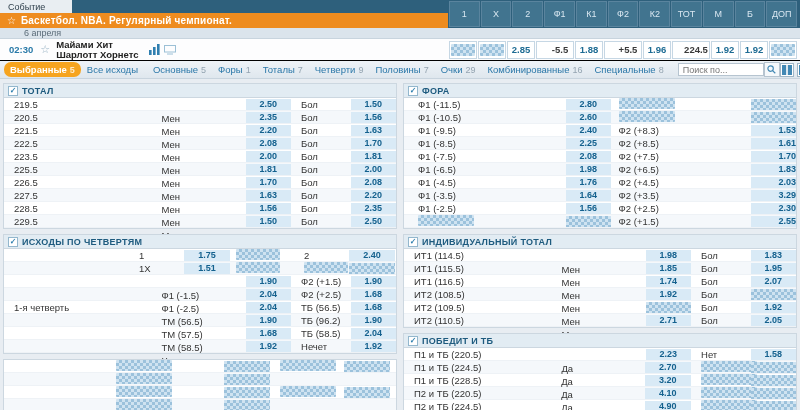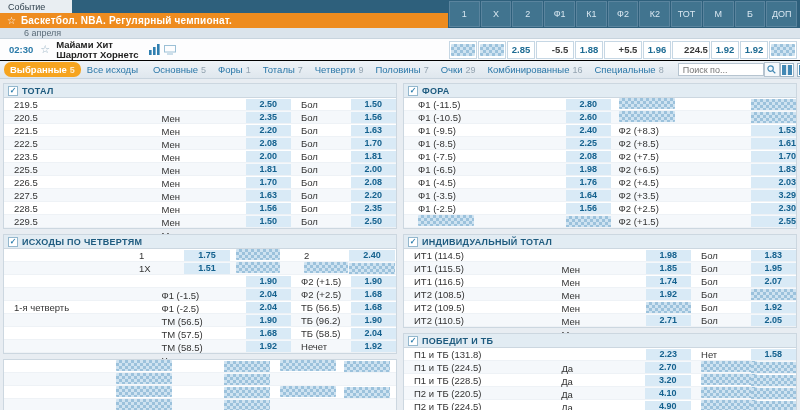--- a/index.html
+++ b/index.html
@@ -472,21 +472,21 @@
         </div>
       </div>
 
       <div class="panel">
         <div class="phead">
           <span class="chk">✓</span>
           <span class="ptitle">ПОБЕДИТ И ТБ</span>
         </div>
         <div class="pbody">
           <div class="prow">
-              <span class="param">П1 и ТБ (131.8)</span>
+              <span class="param">П1 и ТБ (220.5)</span>
               <span class="lw1">Да</span>
               <span class="chip">2.23</span>
               <span class="lw2">Нет</span>
               <span class="chip">1.58</span>
             </div>
           <div class="prow">
               <span class="param">П1 и ТБ (224.5)</span>
               <span class="lw1">Да</span>
               <span class="chip">2.70</span>
               <span class="lw2"><i class="mz mzw56"></i></span>

